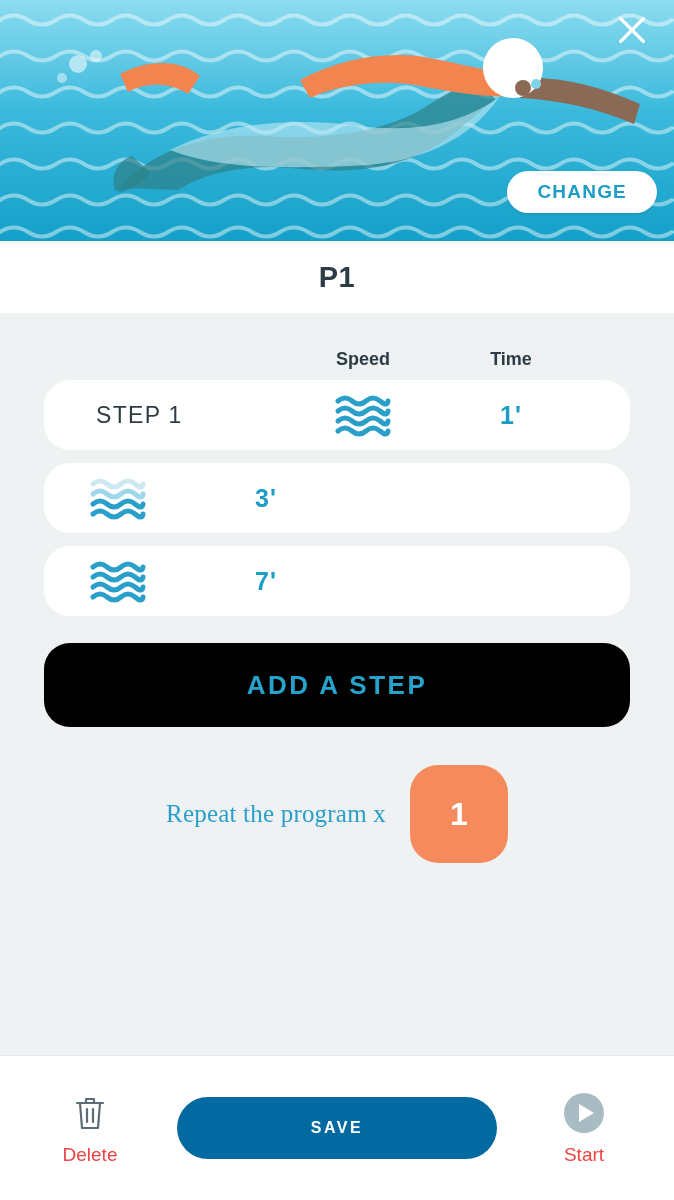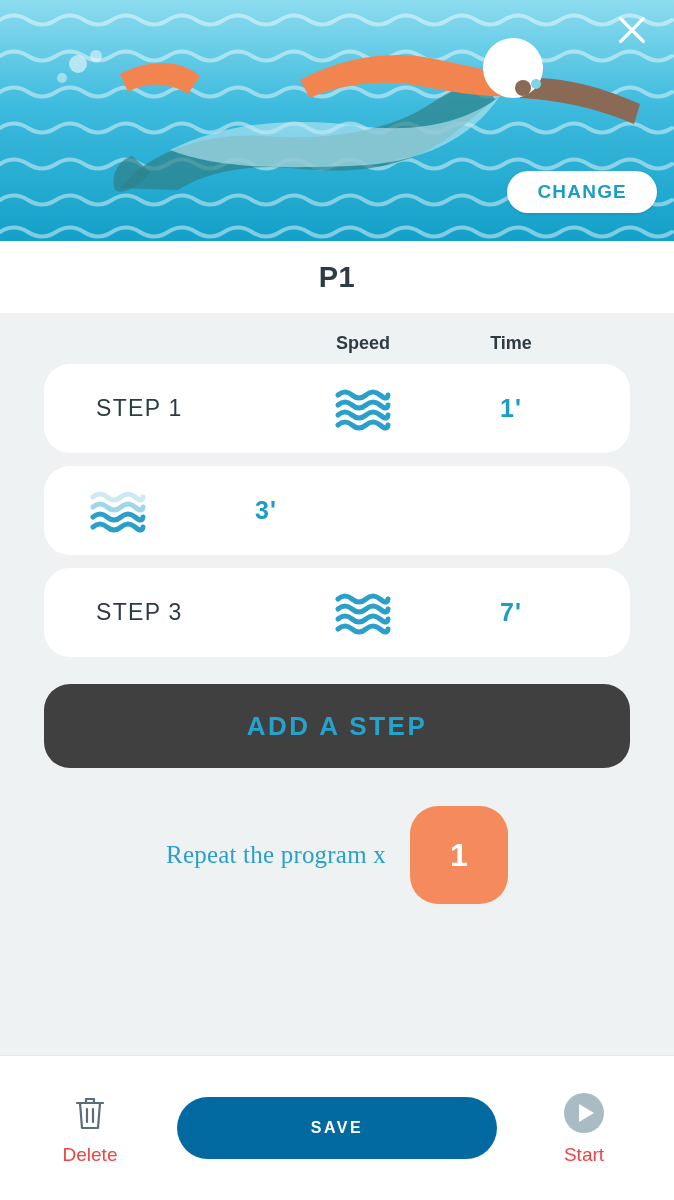--- a/index.html
+++ b/index.html
@@ -71,37 +71,37 @@
 
   
   .body {
     flex: 1 1 auto;
     background: #eef2f3;
     padding: 0 44px;
     position: relative;
   }
   .col-head {
     display: flex;
-    padding-top: 20px;
+    padding-top: 36px;
     padding-bottom: 10px;
   }
   .col-head .spacer { flex: 0 0 245px; }
   .col-head .h-speed,
   .col-head .h-time {
     flex: 0 0 148px;
     text-align: center;
     font-size: 18px;
     font-weight: bold;
     color: #2d3b44;
   }
 
   .step-row {
     display: flex;
     align-items: center;
-    height: 89px;
+    height: 70px;
     background: #ffffff;
     border-radius: 26px;
     margin-bottom: 13px;
     cursor: pointer;
   }
   .step-row .step-label {
     flex: 0 0 245px;
     padding-left: 52px;
     font-size: 23px;
     color: #2d3b44;
@@ -120,21 +120,21 @@
     font-weight: bold;
     color: #1b9dc6;
     letter-spacing: 1px;
   }
 
   .speed-icon { width: 62px; height: 46px; display: block; }
 
   .add-step {
     height: 84px;
     margin-top: 14px;
-    background: #404040;
+    background: #000000;
     border: none;
     border-radius: 26px;
     width: 100%;
     color: #26a3cc;
     font-size: 26px;
     font-weight: bold;
     letter-spacing: 2.5px;
     cursor: pointer;
   }
 
@@ -295,21 +295,20 @@
             <path d="M6 29 q7 -6 14 0 t14 0 t14 0 t8 0" stroke="#2a9fc9"></path>
             <path d="M6 39 q7 -6 14 0 t14 0 t14 0 t8 0" stroke="#2a9fc9"></path>
           </g>
         </svg>
       </div>
       <div class="step-time">3'</div>
     </div>
 
     
     <div class="step-row">
-      <div class="step-label">STEP 3</div>
       <div class="step-speed">
         <svg class="speed-icon" viewBox="0 0 62 46">
           <g fill="none" stroke-width="5" stroke-linecap="round">
             <path d="M6 9 q7 -6 14 0 t14 0 t14 0 t8 0" stroke="#2a9fc9"></path>
             <path d="M6 19 q7 -6 14 0 t14 0 t14 0 t8 0" stroke="#2a9fc9"></path>
             <path d="M6 29 q7 -6 14 0 t14 0 t14 0 t8 0" stroke="#2a9fc9"></path>
             <path d="M6 39 q7 -6 14 0 t14 0 t14 0 t8 0" stroke="#2a9fc9"></path>
           </g>
         </svg>
       </div>

